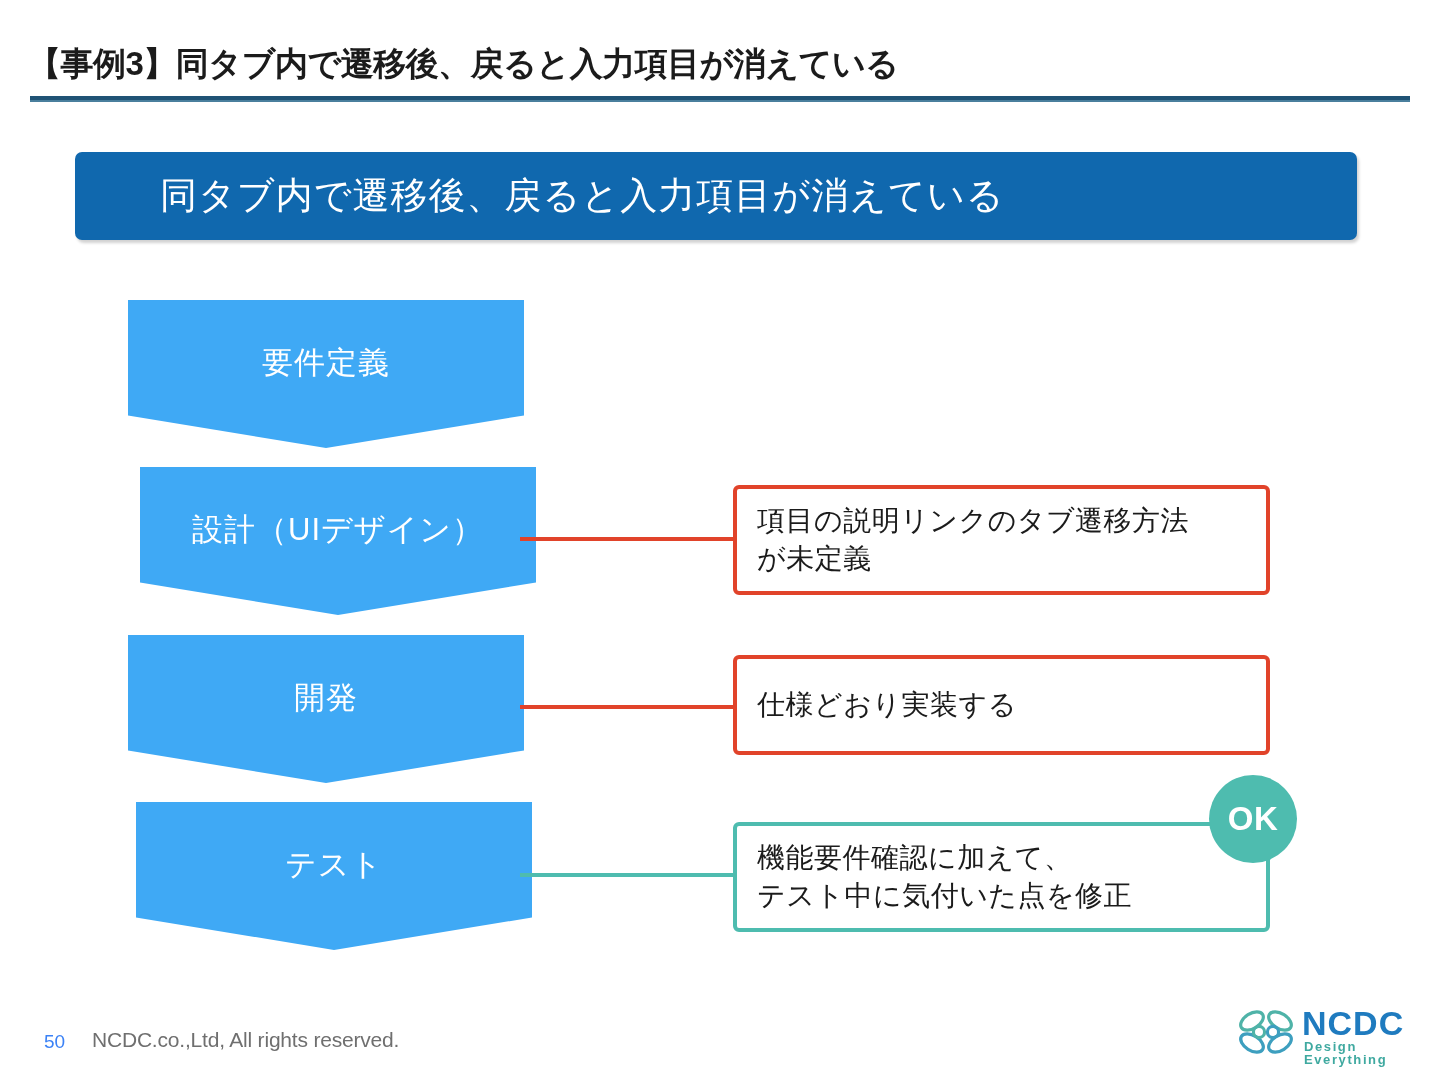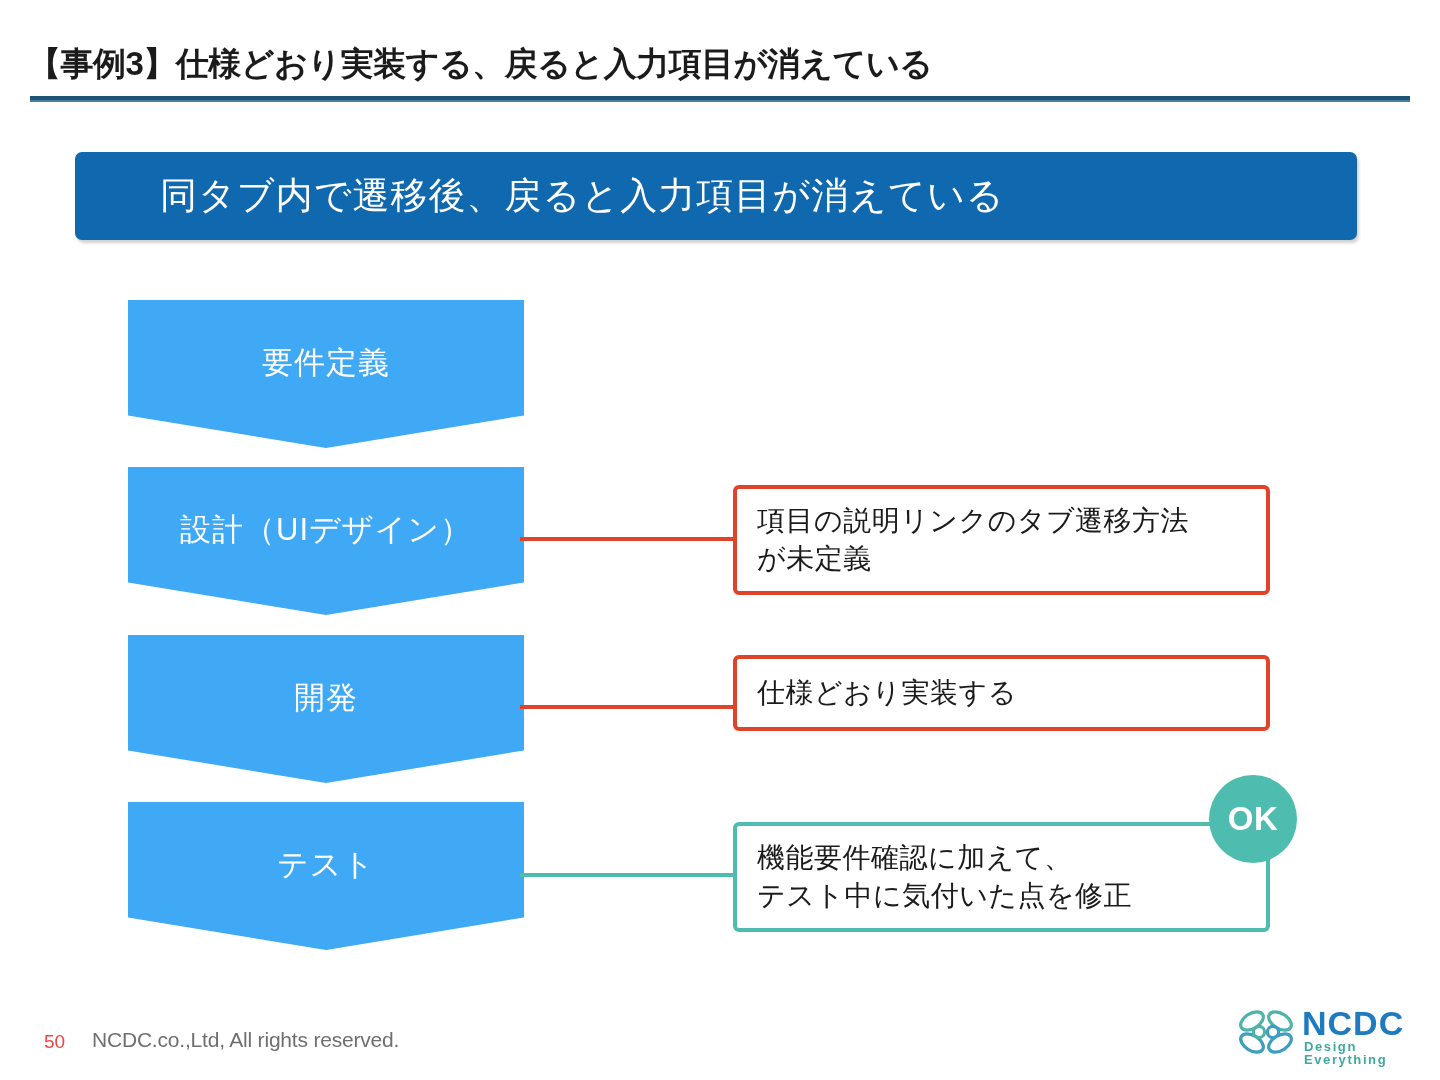--- a/index.html
+++ b/index.html
@@ -45,58 +45,58 @@
     background:#3FA9F5;
     -webkit-clip-path:polygon(0 0,100% 0,100% 78%,50% 100%,0 78%);
     clip-path:polygon(0 0,100% 0,100% 78%,50% 100%,0 78%);
     display:flex;align-items:flex-start;justify-content:center;
   }
   .chevron-label{
     color:#ffffff;font-size:31px;margin-top:42px;
     letter-spacing:1px;white-space:nowrap;
   }
   #chev0{top:300px;}
-  #chev1{top:467px;}
+  #chev1{top:467px;margin-left:12px;}
   #chev2{top:635px;}
-  #chev3{top:802px;}
+  #chev3{top:802px;margin-left:8px;}
 
   
   .connector{position:absolute;height:4px;left:520px;width:216px;}
   #conn-ng{top:537px;background:#E1432A;}
   #conn-dev{top:705px;background:#E1432A;}
   #conn-ok{top:873px;background:#4EBCAF;}
 
   
   .callout{
     position:absolute;left:733px;width:537px;
     border:4px solid #E1432A;border-radius:6px;background:#ffffff;
     box-sizing:border-box;display:flex;align-items:center;
   }
   .callout.teal{border-color:#4EBCAF;}
   .callout-text{
     font-size:28px;color:#1b1b1b;line-height:1.35;
     margin-left:20px;white-space:pre-line;letter-spacing:0.5px;
   }
   #box-ng{top:485px;height:110px;}
-  #box-dev{top:655px;height:76px;}
+  #box-dev{top:655px;height:100px;}
   #box-ok{top:822px;height:110px;}
 
   
   .badge{
     position:absolute;width:88px;height:88px;border-radius:50%;
     display:flex;align-items:center;justify-content:center;
     color:#ffffff;font-size:33px;font-weight:bold;letter-spacing:0.5px;
   }
   #badge-ng{left:1205px;top:423px;background:#E1432A;}
   #badge-ok{left:1209px;top:775px;background:#4EBCAF;}
 
   
   .page-number{
     position:absolute;left:44px;top:1031px;
-    font-size:19px;color:#ef4444;
+    font-size:19px;color:#3b82f6;
   }
   .copyright{
     position:absolute;left:92px;top:1028px;
     font-size:21px;color:#6f6f6f;letter-spacing:-0.2px;
   }
   .logo{position:absolute;left:1236px;top:1008px;width:176px;height:52px;}
   .logo-word{
     position:absolute;left:66px;top:-2px;
     font-size:34px;font-weight:bold;color:#1F7BBF;letter-spacing:1px;
     line-height:1;
@@ -105,21 +105,21 @@
     position:absolute;left:68px;top:32px;
     font-size:13px;font-weight:bold;color:#3FA9A0;letter-spacing:1.6px;
     line-height:1;
   }
 </style>
 </head>
 <body>
 
 <div class="slide">
 
-  <div class="slide-title">【事例3】仕様どおり実装する、戻ると入力項目が消えている</div>
+  <div class="slide-title">【事例3】同タブ内で遷移後、戻ると入力項目が消えている</div>
   <div class="title-rule"></div>
 
   <div class="banner">
     <span class="banner-text">同タブ内で遷移後、戻ると入力項目が消えている</span>
   </div>
 
   <div class="chevron" id="chev0">
     <span class="chevron-label">要件定義</span>
   </div>
   <div class="chevron" id="chev1">

